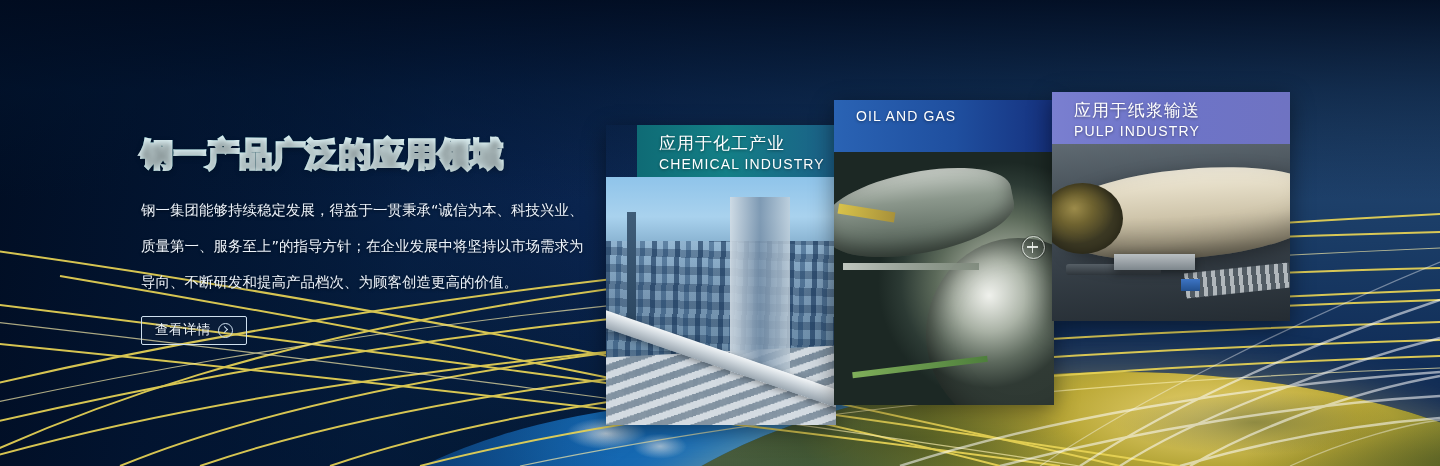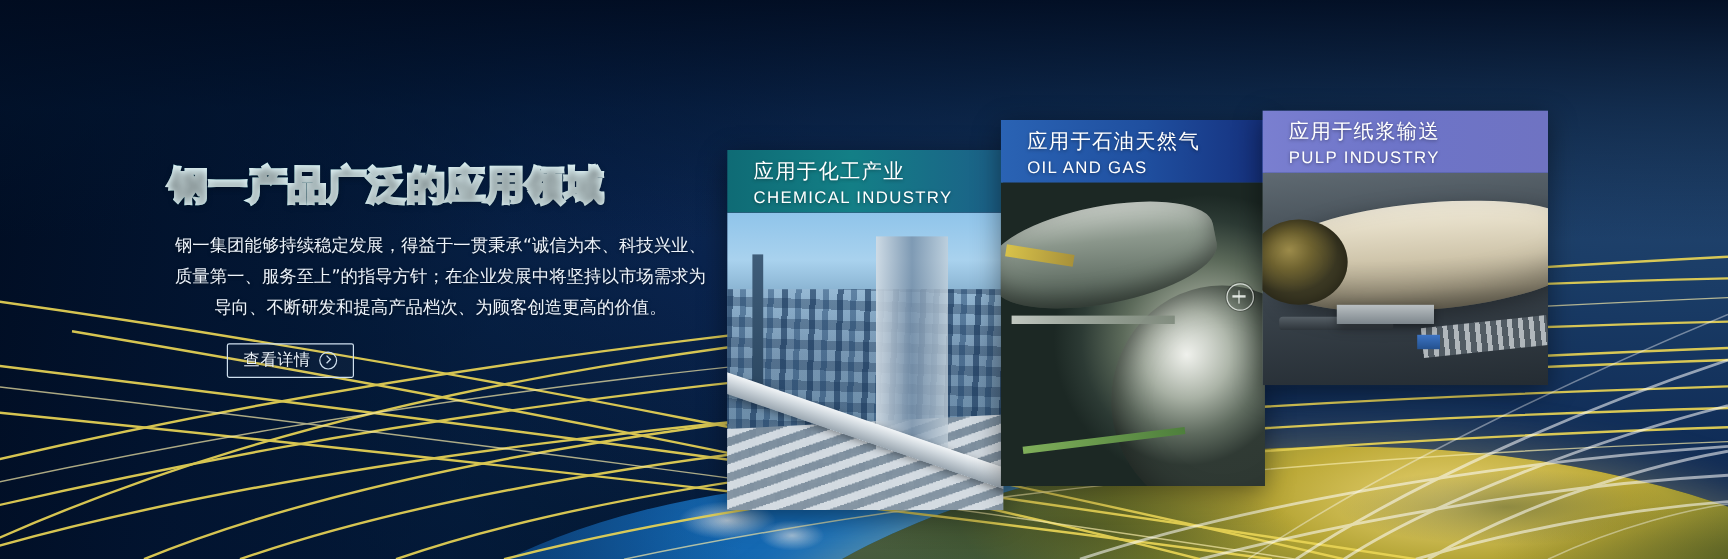--- a/index.html
+++ b/index.html
@@ -75,35 +75,33 @@
     paint-order:stroke fill;
     background:linear-gradient(90deg,#127b86 0%,#10636f 35%,#11414f 62%,#0d2a40 100%);
     -webkit-background-clip:text;background-clip:text;
     -webkit-text-fill-color:transparent;
     text-shadow:0 2px 6px rgba(0,0,0,.45);
     white-space:nowrap;
   }
   .desc{
     margin:14px 0 0 0;
     width:452px;
-    color:#eef4fb;font-size:14.5px;line-height:26px;
+    color:#eef4fb;font-size:14.5px;line-height:36px;
     font-family:"DejaVu Sans","Liberation Sans",sans-serif;
     text-shadow:0 1px 3px rgba(0,0,0,.55);
-    text-align:center;
   }
   .cta{
     display:inline-flex;align-items:center;gap:7px;
     margin-top:16px;padding:4px 13px 5px 13px;
     border:1px solid #cfe0ef;border-radius:2px;
     color:#eaf2fa;font-size:13.5px;letter-spacing:.5px;
     background:rgba(255,255,255,.03);
     text-decoration:none;cursor:pointer;
     font-family:"DejaVu Sans","Liberation Sans",sans-serif;
     text-shadow:0 1px 2px rgba(0,0,0,.5);
-    margin-left:48px;
   }
   .cta .chev{
     display:inline-block;width:13px;height:13px;border-radius:50%;
     border:1px solid #cfe0ef;position:relative;
   }
   .cta .chev::before{
     content:"";position:absolute;left:3.4px;top:3.2px;
     width:4px;height:4px;border-top:1px solid #cfe0ef;border-right:1px solid #cfe0ef;
     transform:rotate(45deg);
   }
@@ -122,21 +120,21 @@
   }
   .card .cap .en{
     display:block;font-size:14px;line-height:19px;letter-spacing:1.1px;
     font-family:Liberation Sans, sans-serif;
     text-shadow:0 1px 3px rgba(0,0,0,.4);
   }
   .card .photo{position:absolute;left:0;right:0;bottom:0;top:52px;overflow:hidden;}
 
   
   #card-chemical{left:606px;top:125px;width:230px;height:300px;}
-  #card-chemical .cap{background:linear-gradient(90deg,#0f6b75 0%,#137f86 45%,#1c5f88 100%);}
+  #card-chemical .cap{background:linear-gradient(90deg,#0f6b75 0%,#137f86 45%,#1c5f88 100%);margin-left:31px;}
   .ph-chem{
     position:absolute;inset:0;
     background:
       linear-gradient(180deg,#8fc4ea 0%,#a9d2ee 16%,#7fa9c8 30%,#5b7f9e 48%,#49708f 70%,#9aa7ae 86%,#b6c0c6 100%);
   }
   .ph-chem::before{
     content:"";position:absolute;left:0;right:0;top:26%;bottom:0;
     background:
       repeating-linear-gradient(92deg, rgba(40,70,105,.72) 0 5px, rgba(150,175,200,.30) 5px 11px, rgba(55,88,125,.55) 11px 16px, rgba(175,195,215,.22) 16px 23px),
       repeating-linear-gradient(2deg, rgba(25,52,84,.50) 0 8px, rgba(160,185,210,.18) 8px 17px);
@@ -325,21 +323,20 @@
 
   <div class="card" id="card-oilgas">
     <div class="photo">
       <div class="ph-oil"></div>
       <div class="oil-rail"></div>
       <div class="oil-green"></div>
       <div class="oil-yellow"></div>
     </div>
     <div class="plus-badge"></div>
     <div class="cap">
-      <span class="cn">应用于石油天然气</span>
       <span class="en">OIL AND GAS</span>
     </div>
   </div>
 
   <div class="card" id="card-pulp">
     <div class="photo">
       <div class="ph-pulp"></div>
       <div class="pulp-teeth"></div>
       <div class="pulp-arm"></div>
       <div class="pulp-frame"></div>

